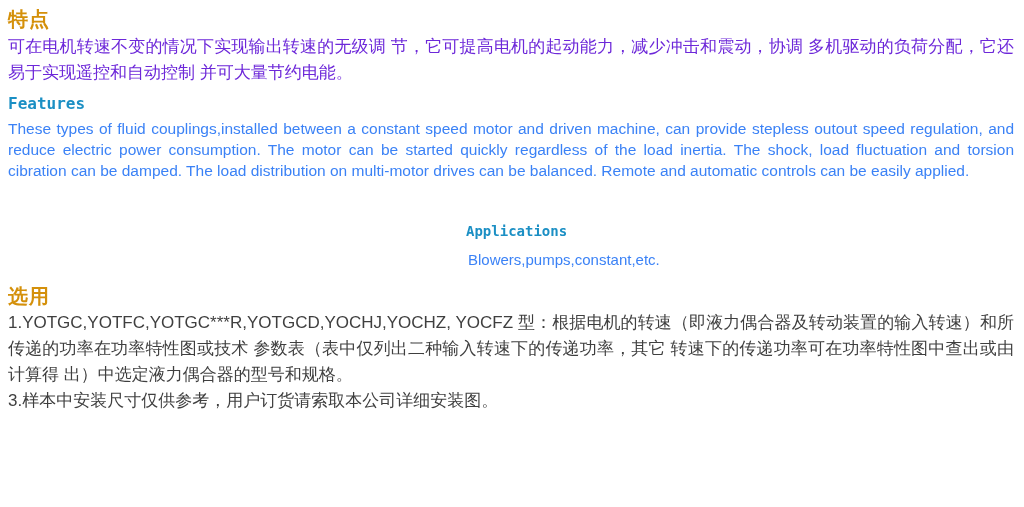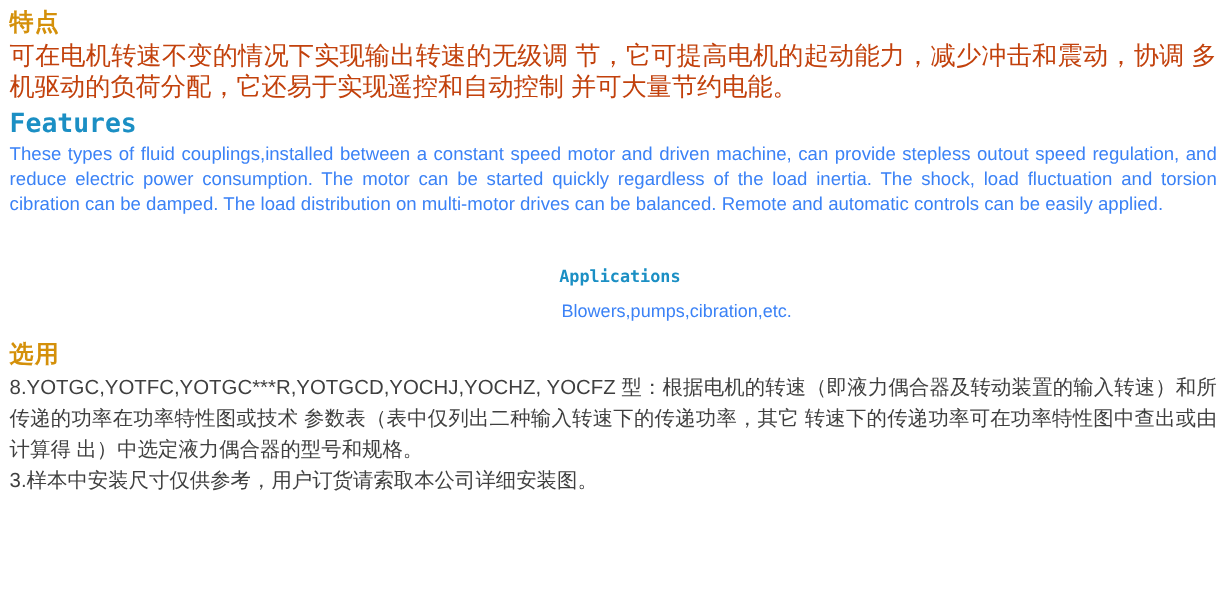--- a/index.html
+++ b/index.html
@@ -32,38 +32,38 @@
   .h-en {
     color: #1b8fc4;
     font-size: 22px;
     font-weight: bold;
     font-family: "DejaVu Sans Mono", monospace;
     line-height: 28px;
     margin: 0 0 2px 0;
     letter-spacing: 0px;
   }
   .body-cn {
-    color: #c2410c;
-    font-size: 21px;
+    color: #6d28d9;
+    font-size: 17px;
     line-height: 26px;
     margin: 0;
     text-align: justify;
   }
   .body-en {
     color: #3b82f6;
     font-size: 15.5px;
     line-height: 21px;
     margin: 0;
     text-align: justify;
   }
   .sec-features {
     margin-top: 4px;
   }
   .sec-features .h-en {
-    font-size: 22px;
+    font-size: 16px;
     margin-bottom: 0px;
   }
   .sec-app {
     margin-top: 22px;
     position: relative;
     height: 70px;
   }
   .app-left {
     position: absolute;
     left: 0;
@@ -109,23 +109,23 @@
   </section>
 
   <section class="sec-features">
     <h2 class="h-en">Features</h2>
     <p class="body-en">These types of fluid couplings,installed between a constant speed motor and driven machine, can provide stepless outout speed regulation, and reduce electric power consumption. The motor can be started quickly regardless of the load inertia. The shock, load fluctuation and torsion cibration can be damped. The load distribution on multi-motor drives can be balanced. Remote and automatic controls can be easily applied.</p>
   </section>
 
   <section class="sec-app">
     <div class="app-right">
       <h2 class="h-en">Applications</h2>
-      <p class="body-en">Blowers,pumps,cibration,etc.</p>
+      <p class="body-en">Blowers,pumps,constant,etc.</p>
     </div>
   </section>
 
   <section class="sec-select">
     <h2 class="h-cn">选用</h2>
-    <p class="list-item">8.YOTGC,YOTFC,YOTGC***R,YOTGCD,YOCHJ,YOCHZ, YOCFZ 型：根据电机的转速（即液力偶合器及转动装置的输入转速）和所传递的功率在功率特性图或技术 参数表（表中仅列出二种输入转速下的传递功率，其它 转速下的传递功率可在功率特性图中查出或由计算得 出）中选定液力偶合器的型号和规格。</p>
+    <p class="list-item">1.YOTGC,YOTFC,YOTGC***R,YOTGCD,YOCHJ,YOCHZ, YOCFZ 型：根据电机的转速（即液力偶合器及转动装置的输入转速）和所传递的功率在功率特性图或技术 参数表（表中仅列出二种输入转速下的传递功率，其它 转速下的传递功率可在功率特性图中查出或由计算得 出）中选定液力偶合器的型号和规格。</p>
     <p class="list-item">3.样本中安装尺寸仅供参考，用户订货请索取本公司详细安装图。</p>
   </section>
 
 </div>
 
 </body></html>

